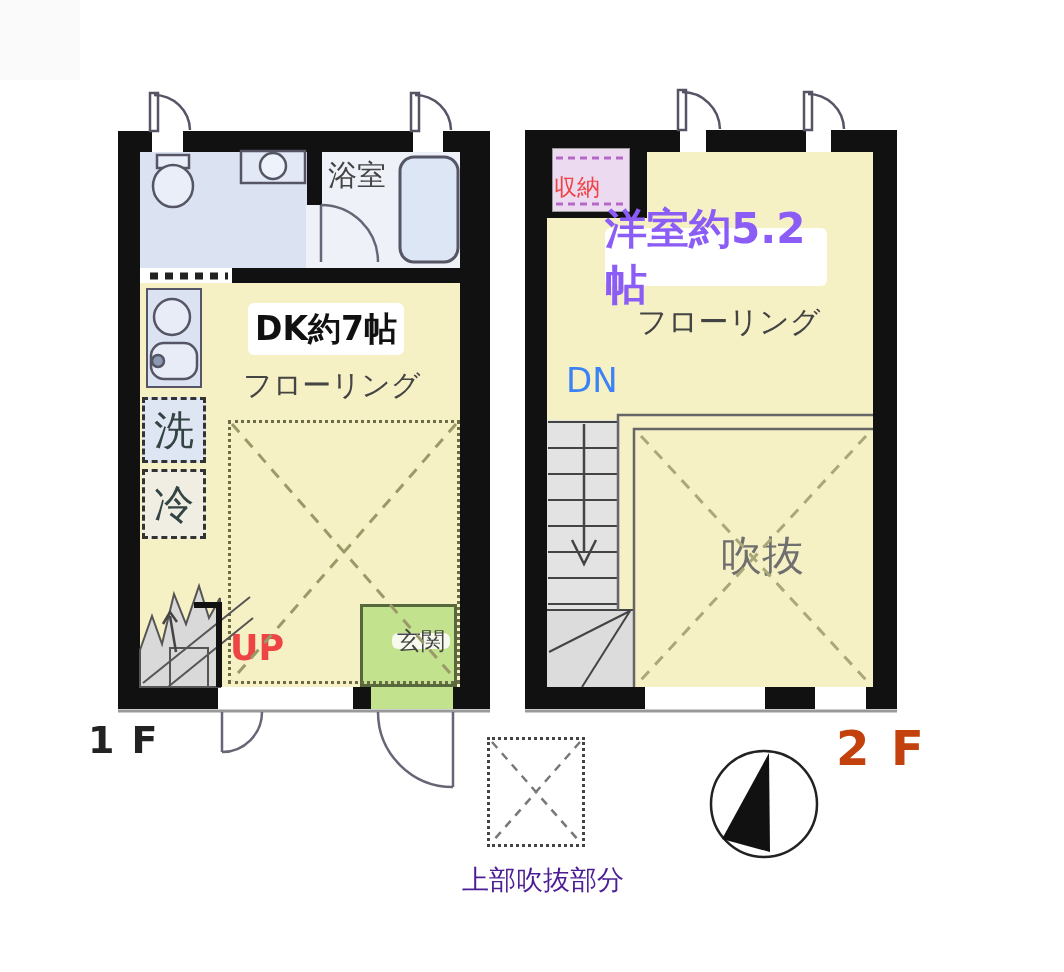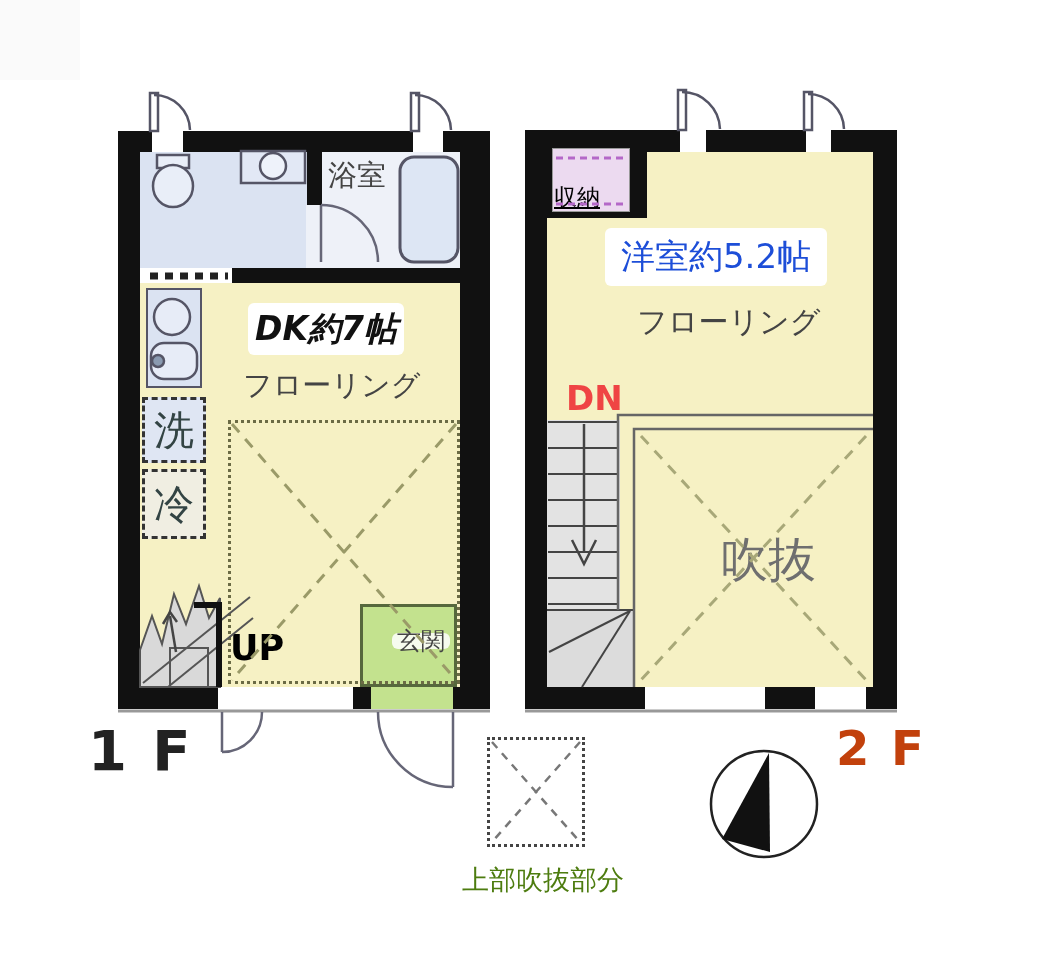--- a/index.html
+++ b/index.html
@@ -50,60 +50,60 @@
     </div>
 
     <div class="abs" style="left:360px;top:604px;width:97px;height:83px;background:#c3e28e;border:3px solid #56683c;box-sizing:border-box;"></div>
     <div class="chip" style="left:392px;top:633px;width:58px;height:16px;background:rgba(255,255,255,0.85);">
       <span style="font-size:24px;color:#444;">玄関</span>
     </div>
 
     <div class="abs" style="left:228px;top:420px;width:232px;height:264px;border:3px dotted #6b6b45;box-sizing:border-box;"></div>
 
     <div class="chip" style="left:248px;top:303px;width:156px;height:52px;">
-      <span style="font-size:33px;font-weight:bold;color:#111;font-style:italic;">DK約7帖</span>
+      <span style="font-size:33px;font-weight:bold;color:#111;">DK約7帖</span>
     </div>
     <div class="lbl" style="left:243px;top:366px;font-size:29px;color:#444;">フローリング</div>
     <div class="lbl" style="left:328px;top:156px;font-size:29px;color:#444;">浴室</div>
-    <div class="lbl" style="left:230px;top:628px;font-size:35px;font-weight:600;color:#000000;">UP</div>
-    <div class="lbl" style="left:88px;top:718px;font-size:56px;font-weight:bold;color:#222;letter-spacing:0.45em;">1F</div>
+    <div class="lbl" style="left:230px;top:628px;font-size:35px;font-weight:600;color:#ef4444;">UP</div>
+    <div class="lbl" style="left:88px;top:718px;font-size:38px;font-weight:bold;color:#222;letter-spacing:0.45em;">1F</div>
   </div>
 
   <div class="abs" style="left:0;top:0;width:0;height:0;">
 
     <div class="abs" style="left:525px;top:130px;width:372px;height:579px;background:#111;"></div>
 
     <div class="abs" style="left:547px;top:152px;width:326px;height:535px;background:#f6f1c4;"></div>
 
     <div class="abs" style="left:547px;top:152px;width:100px;height:66px;background:#111;"></div>
 
     <div class="abs" style="left:552px;top:148px;width:78px;height:64px;background:#ecdaf0;border:1px solid #999;box-sizing:border-box;"></div>
-    <div class="lbl" style="left:554px;top:182px;font-size:23px;color:#000000;text-decoration:underline;">収納</div>
+    <div class="lbl" style="left:554px;top:172px;font-size:23px;color:#ef4444;">収納</div>
 
     <div class="abs" style="left:547px;top:420px;width:73px;height:190px;background:#e3e3e3;"></div>
 
     <div class="abs" style="left:547px;top:610px;width:87px;height:77px;background:#dcdcdc;"></div>
 
     <div class="abs" style="left:680px;top:130px;width:26px;height:22px;background:#fff;"></div>
     <div class="abs" style="left:806px;top:130px;width:25px;height:22px;background:#fff;"></div>
 
     <div class="abs" style="left:645px;top:687px;width:120px;height:22px;background:#fff;"></div>
     <div class="abs" style="left:815px;top:687px;width:51px;height:22px;background:#fff;"></div>
 
     <div class="chip" style="left:605px;top:228px;width:222px;height:58px;">
-      <span style="font-size:34px;font-weight:normal;color:#1d4ed8;">洋室約5.2帖</span>
+      <span style="font-size:42px;font-weight:bold;color:#8b5cf6;">洋室約5.2帖</span>
     </div>
     <div class="lbl" style="left:637px;top:302px;font-size:30px;color:#444;">フローリング</div>
-    <div class="lbl" style="left:566px;top:378px;font-size:34px;font-weight:700;color:#ef4444;">DN</div>
-    <div class="lbl" style="left:720px;top:528px;font-size:48px;color:#6f6f6f;">吹抜</div>
+    <div class="lbl" style="left:566px;top:360px;font-size:34px;font-weight:400;color:#3b82f6;">DN</div>
+    <div class="lbl" style="left:720px;top:528px;font-size:42px;color:#6f6f6f;">吹抜</div>
     <div class="lbl" style="left:836px;top:720px;font-size:48px;font-weight:bold;color:#c2410c;letter-spacing:0.45em;">2F</div>
   </div>
 
   <div class="abs" style="left:487px;top:737px;width:98px;height:110px;border:3px dotted #444;box-sizing:border-box;"></div>
-  <div class="lbl" style="left:462px;top:862px;font-size:27px;color:#4d7c0f;">上部吹抜部分</div>
+  <div class="lbl" style="left:462px;top:862px;font-size:27px;color:#4c1d95;">上部吹抜部分</div>
 
   <svg width="1064" height="972" viewBox="0 0 1064 972">
 
     <line x1="118" y1="711" x2="490" y2="711" stroke="#999" stroke-width="3"></line>
     <line x1="525" y1="711" x2="897" y2="711" stroke="#999" stroke-width="3"></line>
 
     <g stroke="#556" stroke-width="2.5" fill="#e9eef8">
       <rect x="157" y="155" width="32" height="13"></rect>
       <ellipse cx="173" cy="186" rx="20" ry="21"></ellipse>
     </g>

